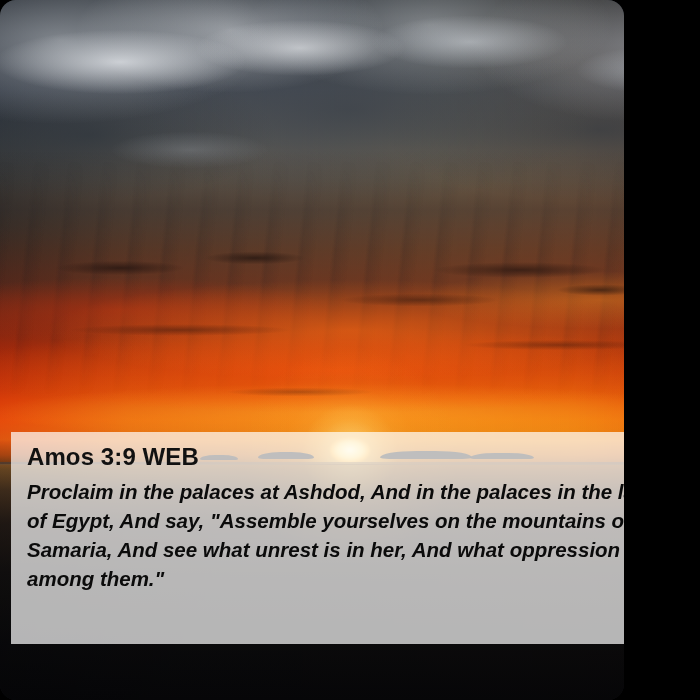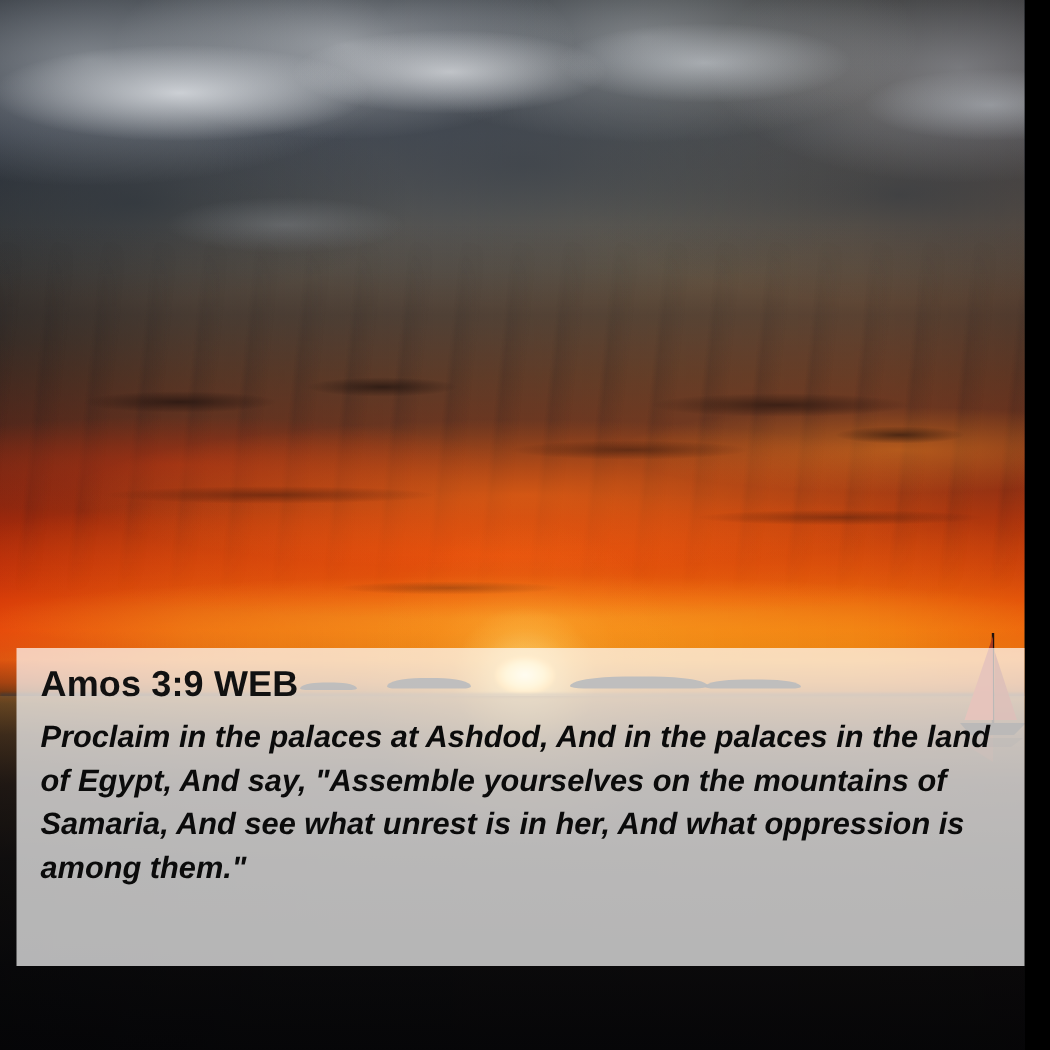--- a/index.html
+++ b/index.html
@@ -6,24 +6,25 @@
     margin: 0;
     padding: 0;
     background: #000;
   }
   body {
     font-family: "Liberation Sans", sans-serif;
   }
 
   .scene {
     position: relative;
-    width: 683px;
+    width: 624px;
     height: 700px;
     overflow: hidden;
     background: #0a0d12;
+    border-radius: 16px;
   }
 
   
 
   
   .layer {
     position: absolute;
     left: 0;
     top: 0;
     width: 700px;

